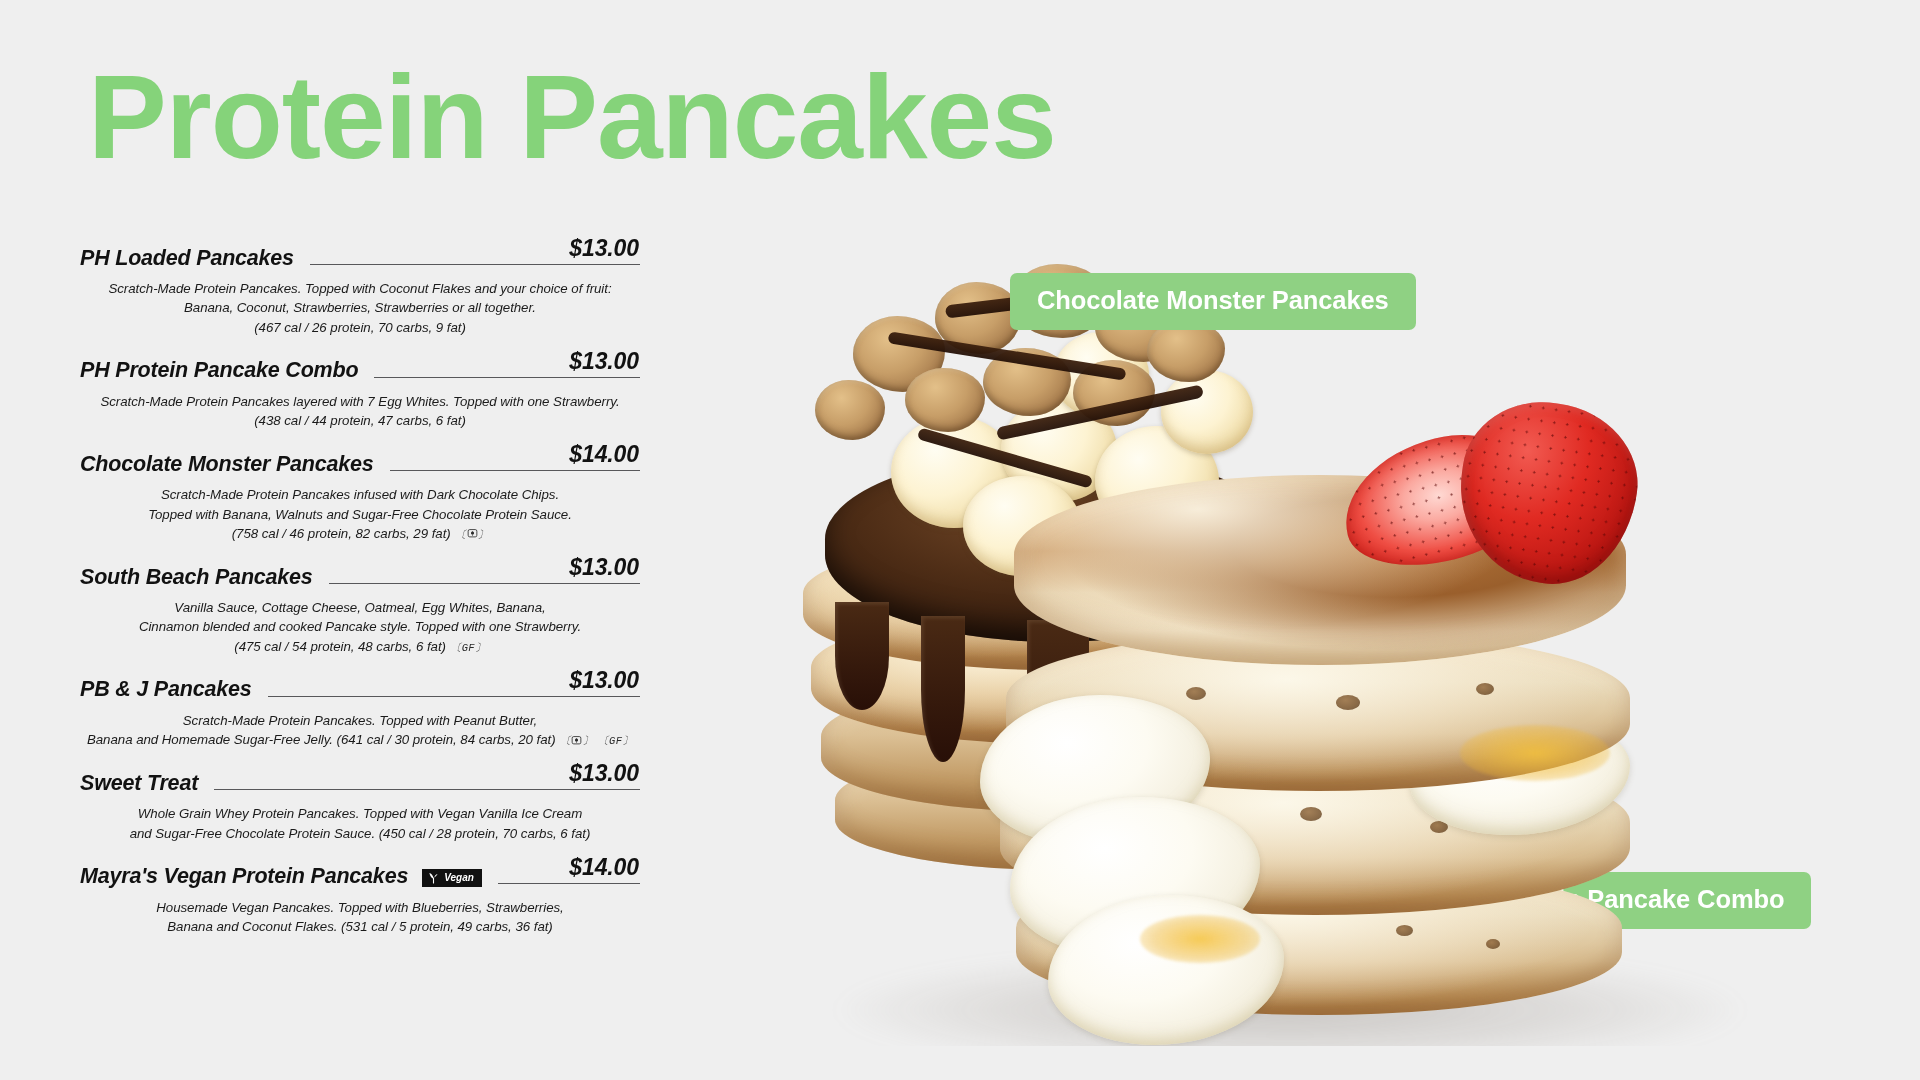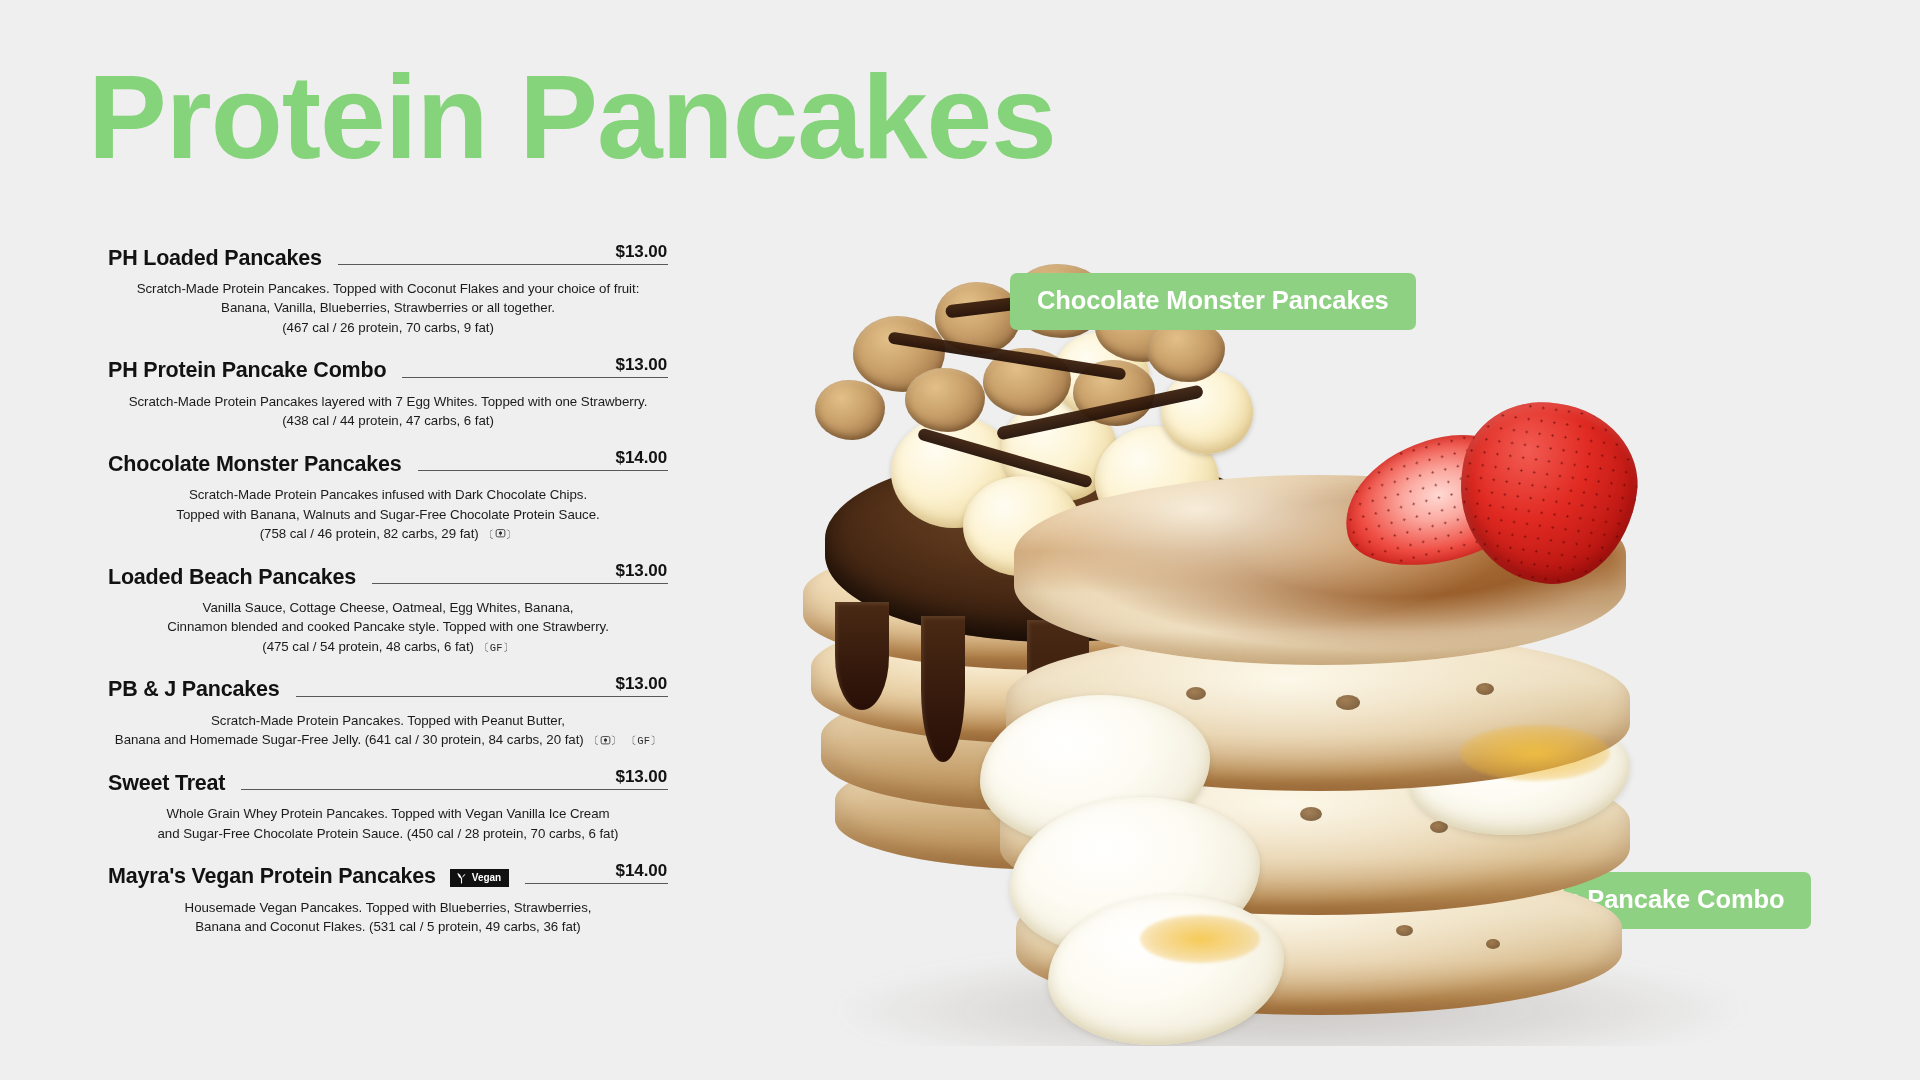--- a/index.html
+++ b/index.html
@@ -32,23 +32,24 @@
     line-height: 1;
     font-weight: 700;
     letter-spacing: -1px;
     color: #85d37a;
     white-space: nowrap;
   }
 
   
   #menu-list {
     position: absolute;
-    left: 108px;
+    left: 80px;
     top: 243px;
     width: 560px;
+    font-style: italic;
   }
   .menu-item { margin-bottom: 19px; }
   .menu-item:last-child { margin-bottom: 0; }
 
   .item-head {
     position: relative;
     display: flex;
     align-items: flex-end;
     width: 560px;
     height: 27px;
@@ -81,21 +82,21 @@
     flex: 1 1 auto;
     min-width: 18px;
     height: 1px;
     background: #58585a;
     margin: 0 0 5px 16px;
   }
   .item-price {
     position: absolute;
     right: 1px;
     bottom: 10px;
-    font-size: 17px;
+    font-size: 23px;
     font-weight: 700;
     color: #121212;
     letter-spacing: -0.1px;
     line-height: 1;
     background: #efefef;
     padding-left: 6px;
   }
 
   .item-desc {
     margin-top: 9px;
@@ -370,21 +371,21 @@
 
   <div id="menu-list">
       <div class="menu-item">
         <div class="item-head">
           <span class="item-name">PH Loaded Pancakes</span>
           <span class="leader"></span>
           <span class="item-price">$13.00</span>
         </div>
         <div class="item-desc">
           <div class="line"><span>Scratch-Made Protein Pancakes. Topped with Coconut Flakes and your choice of fruit:</span></div>
-          <div class="line"><span>Banana, Vanilla, Blueberries, Strawberries or all together.</span></div>
+          <div class="line"><span>Banana, Coconut, Strawberries, Strawberries or all together.</span></div>
           <div class="line"><span>(467 cal / 26 protein, 70 carbs, 9 fat)</span></div>
         </div>
       </div>
       <div class="menu-item">
         <div class="item-head">
           <span class="item-name">PH Protein Pancake Combo</span>
           <span class="leader"></span>
           <span class="item-price">$13.00</span>
         </div>
         <div class="item-desc">
@@ -403,21 +404,21 @@
           <div class="line"><span>Topped with Banana, Walnuts and Sugar-Free Chocolate Protein Sauce.</span></div>
           <div class="line"><span>(758 cal / 46 protein, 82 carbs, 29 fat)</span><span class="tagset"><span class="diet-tag"><span class="br">〔</span><svg class="veg-ico" viewBox="0 0 24 24" aria-hidden="true">
                   <rect x="2.5" y="4.5" width="19" height="16" rx="3.5" fill="none" stroke="#2a2a2a" stroke-width="1.8"></rect>
                   <path d="M12 8.2 C12 8.2 8.6 9.4 8.6 12.2 C8.6 14.3 10.1 15.6 12 15.6 C13.9 15.6 15.4 14.3 15.4 12.2 C15.4 9.4 12 8.2 12 8.2 Z" fill="#2a2a2a"></path>
                   <path d="M12 15.8 L12 18" stroke="#2a2a2a" stroke-width="1.5"></path>
                 </svg><span class="br">〕</span></span></span></div>
         </div>
       </div>
       <div class="menu-item">
         <div class="item-head">
-          <span class="item-name">Loaded Beach Pancakes</span>
+          <span class="item-name">South Beach Pancakes</span>
           <span class="leader"></span>
           <span class="item-price">$13.00</span>
         </div>
         <div class="item-desc">
           <div class="line"><span>Vanilla Sauce, Cottage Cheese, Oatmeal, Egg Whites, Banana,</span></div>
           <div class="line"><span>Cinnamon blended and cooked Pancake style. Topped with one Strawberry.</span></div>
           <div class="line"><span>(475 cal / 54 protein, 48 carbs, 6 fat)</span><span class="tagset"><span class="diet-tag"><span class="br">〔</span><span>GF</span><span class="br">〕</span></span></span></div>
         </div>
       </div>
       <div class="menu-item">

